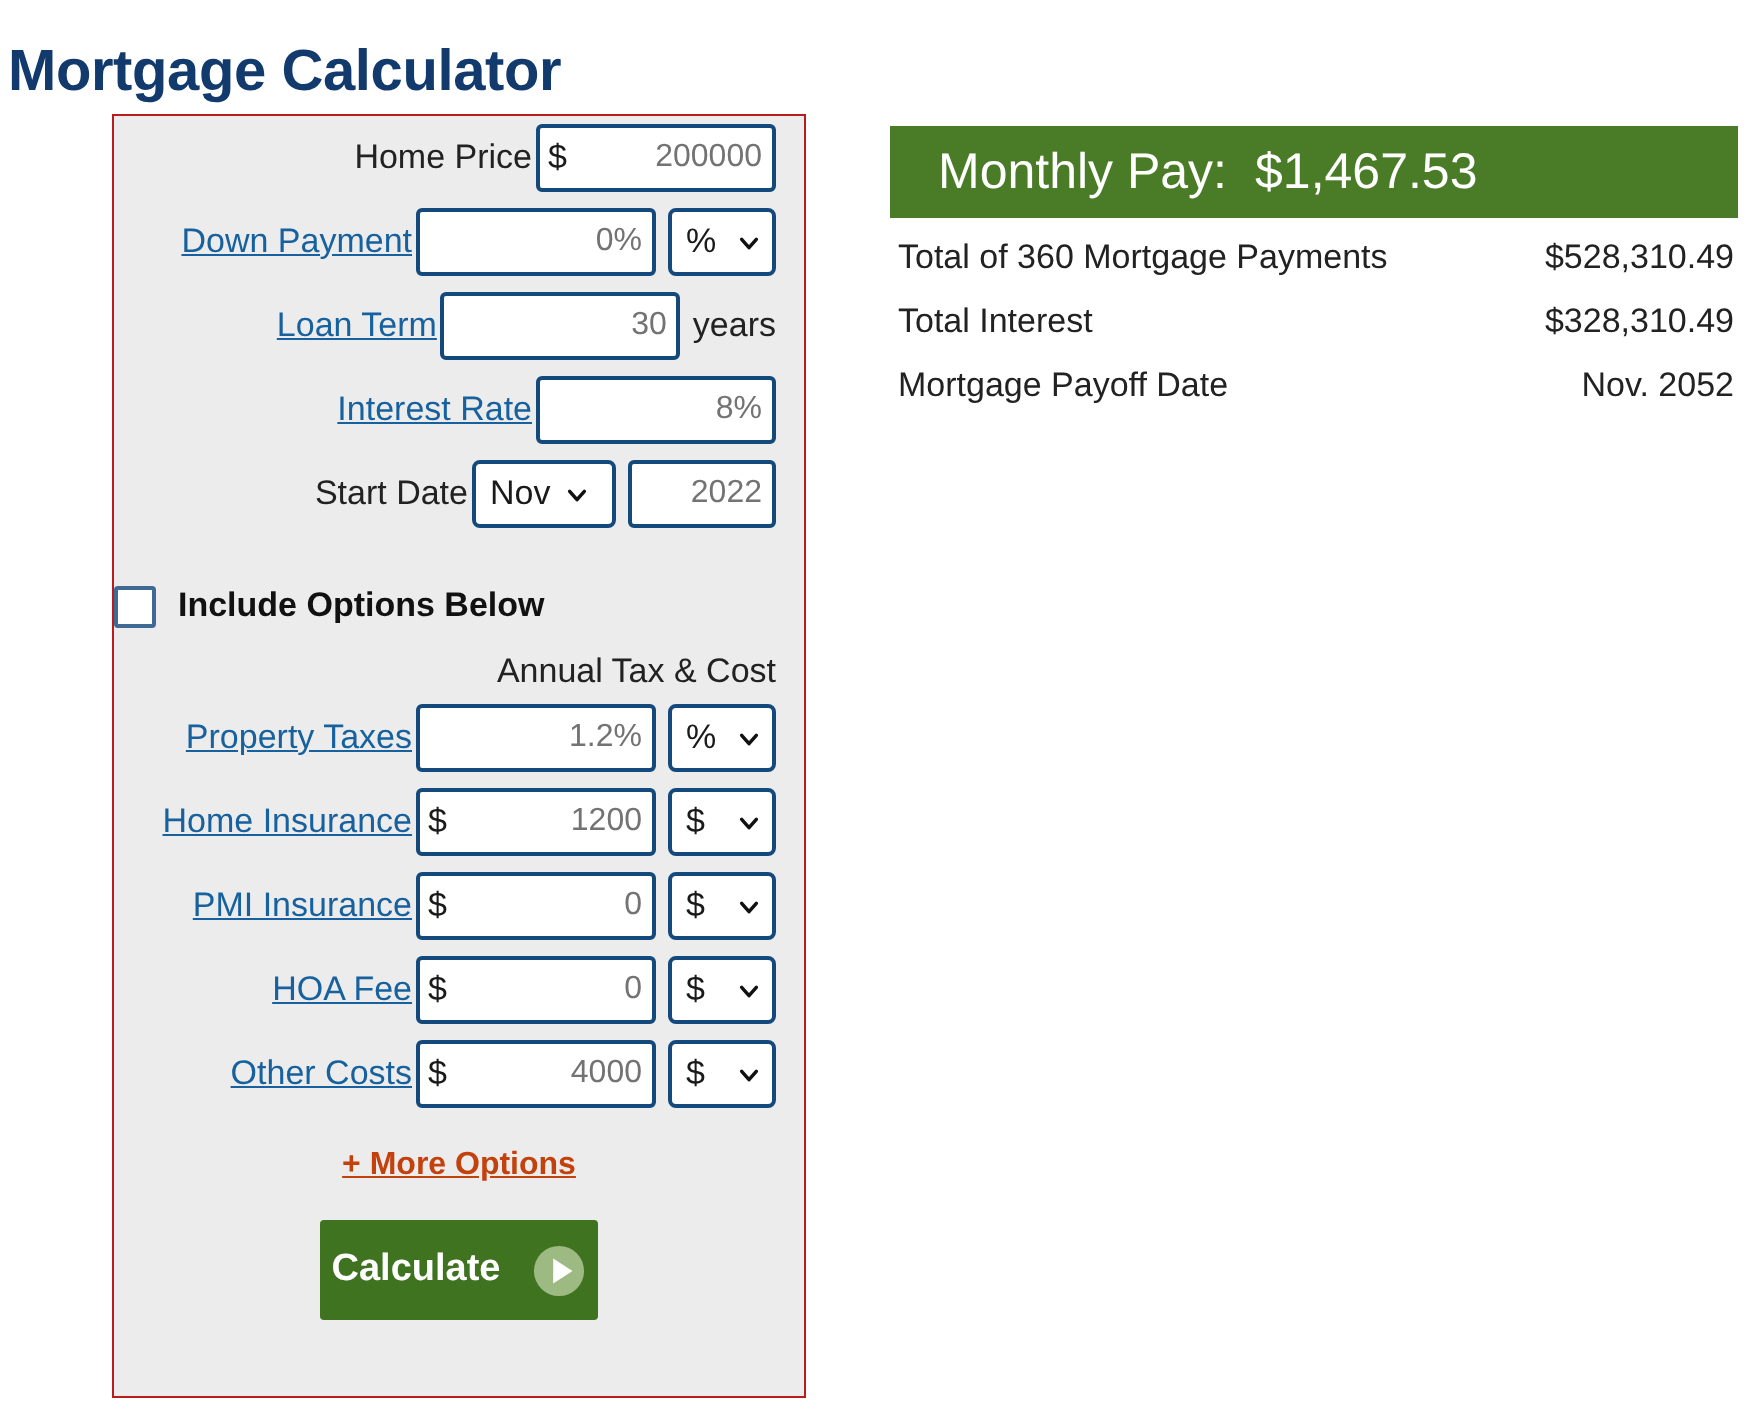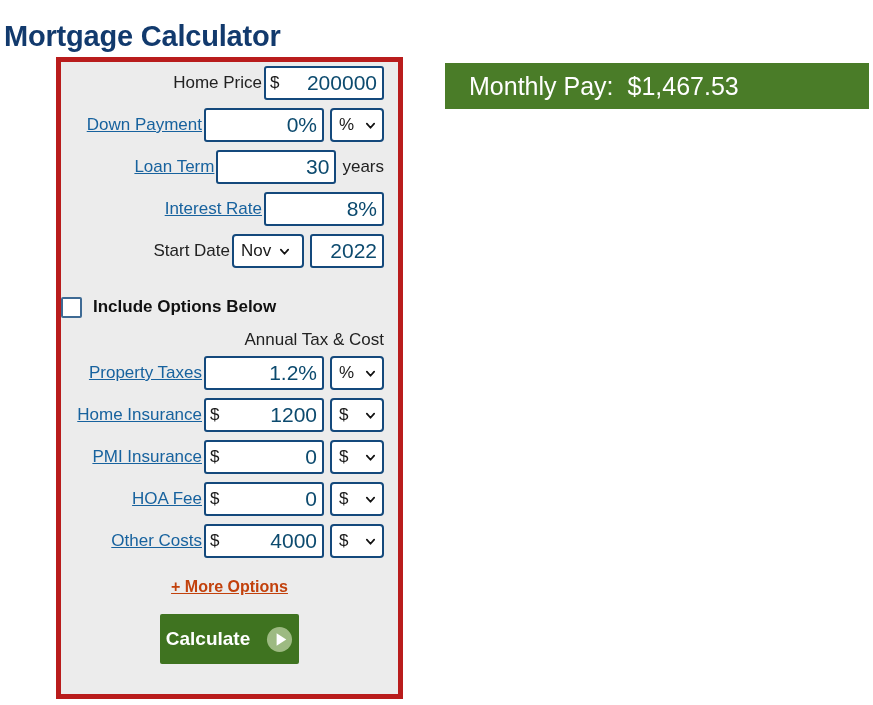--- a/index.html
+++ b/index.html
@@ -26,21 +26,21 @@
     letter-spacing: -0.2px;
     white-space: nowrap;
   }
 
   
   #calc-panel {
     position: absolute;
     left: 56px; top: 57px;
     width: 347px; height: 642px;
     background: #ececec;
-    border: 5px solid #b91c1c;
+    border: 1px solid #b91c1c;
   }
 
   .form-row {
     display: flex;
     align-items: center;
     justify-content: flex-end;
     height: 42px;
     padding-right: 14px;
   }
   .row-label {
@@ -70,22 +70,22 @@
     color: #1a1a1a;
   }
   .inp .prefix {
     font-size: 17px;
     color: #1a1a1a;
     padding-right: 2px;
   }
   .inp .val {
     flex: 1;
     text-align: right;
-    font-size: 21px;
-    color: #0c4a6e;
+    font-size: 16px;
+    color: #737373;
     white-space: nowrap;
     overflow: hidden;
   }
   .inp.year { width: 74px; }
 
   
   .sel {
     display: flex;
     align-items: center;
     justify-content: space-between;
@@ -368,15 +368,31 @@
       </button>
     </div>
 
   </div>
 
   <div id="results">
     <div id="monthly-pay-bar">
       <span id="monthly-pay-label">Monthly Pay:</span>
       <span id="monthly-pay-value">$1,467.53</span>
     </div>
+    <table id="results-table">
+      <tbody id="results-body">
+          <tr>
+            <td class="res-label">Total of 360 Mortgage Payments</td>
+            <td class="res-value">$528,310.49</td>
+          </tr>
+          <tr>
+            <td class="res-label">Total Interest</td>
+            <td class="res-value">$328,310.49</td>
+          </tr>
+          <tr>
+            <td class="res-label">Mortgage Payoff Date</td>
+            <td class="res-value">Nov. 2052</td>
+          </tr>
+        </tbody>
+    </table>
   </div>
 
 </div>
 
 </body></html>

